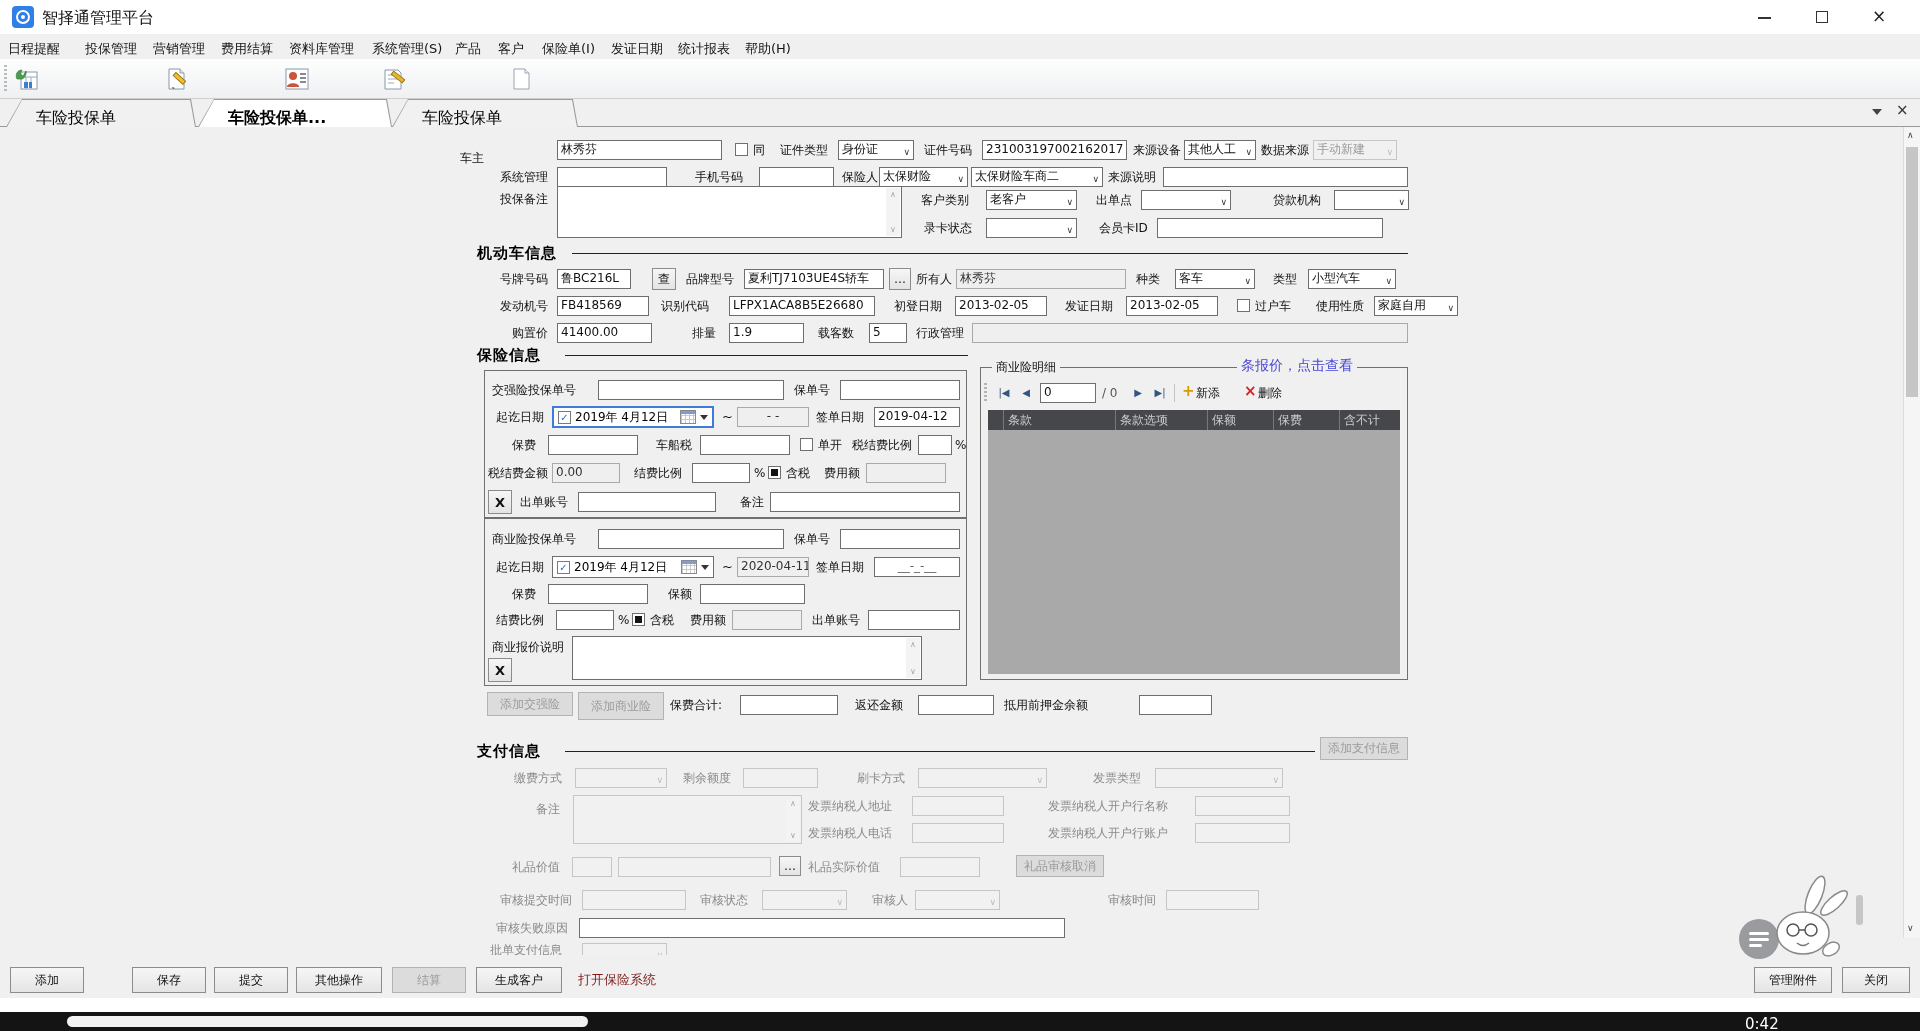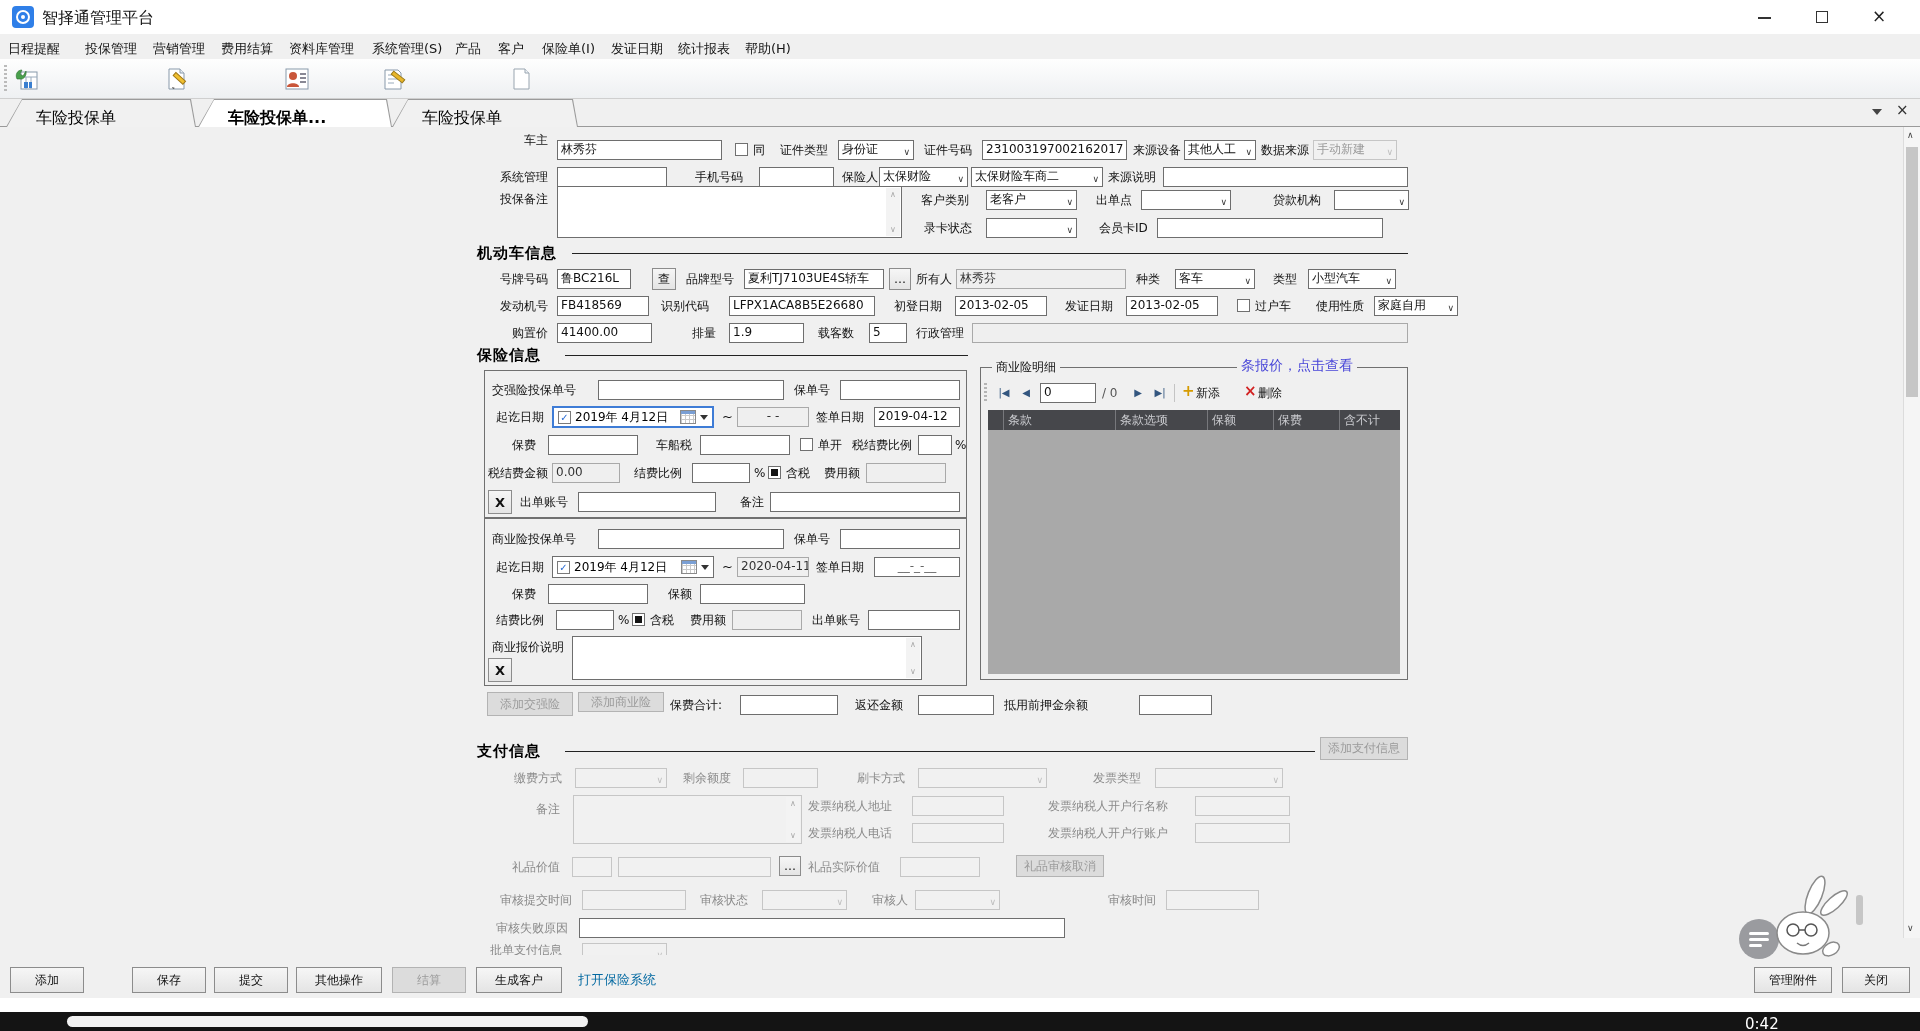--- a/index.html
+++ b/index.html
@@ -147,21 +147,21 @@
     <div class="bg"></div>
       <div class="fg"></div>
     <div class="tx">车险投保单...</div>
   </div>
   <div class="abs" style="left:1872px;top:10px;width:0;height:0;border-left:5px solid rgba(0,0,0,0);border-right:5px solid rgba(0,0,0,0);border-top:6px solid #444"></div>
   <div class="abs" style="left:1896px;top:2px;font-size:15px;color:#333">×</div>
 </div>
 
 <div class="abs" style="left:0;top:127px;width:1920px;height:871px;background:#f0f0f0">
 
-  <div class="lbl" style="left:460px;top:6px;width:88px;text-align:right">车主</div>
+  <div class="lbl" style="left:460px;top:24px;width:88px;">车主</div>
   <div class="inp" style="left:557px;top:13px;width:165px">林秀芬</div>
   <div class="cb" style="left:735px;top:16px"></div>
   <div class="lbl" style="left:753px;top:16px">同</div>
   <div class="lbl" style="left:780px;top:16px">证件类型</div>
   <div class="sel" style="left:838px;top:13px;width:76px">身份证</div>
   <div class="lbl" style="left:924px;top:16px">证件号码</div>
   <div class="inp" style="left:982px;top:13px;width:145px">231003197002162017</div>
   <div class="lbl" style="left:1133px;top:16px">来源设备</div>
   <div class="sel" style="left:1184px;top:13px;width:72px">其他人工</div>
   <div class="lbl" style="left:1261px;top:16px">数据来源</div>
@@ -346,21 +346,21 @@
       <div class="ghc" style="width:16px"></div>
       <div class="ghc" style="width:112px">条款</div>
       <div class="ghc" style="width:92px">条款选项</div>
       <div class="ghc" style="width:66px">保额</div>
       <div class="ghc" style="width:66px">保费</div>
       <div class="ghc" style="width:60px;border-right:none">含不计</div>
     </div>
   </div>
 
   <div class="btn dis" style="left:487px;top:565px;width:86px;height:24px">添加交强险</div>
-  <div class="btn dis" style="left:578px;top:565px;width:86px;height:20px">添加商业险</div>
+  <div class="btn dis" style="left:578px;top:565px;width:86px;height:28px">添加商业险</div>
   <div class="lbl" style="left:670px;top:571px">保费合计:</div>
   <div class="inp" style="left:740px;top:568px;width:98px"></div>
   <div class="lbl" style="left:855px;top:571px">返还金额</div>
   <div class="inp" style="left:918px;top:568px;width:76px"></div>
   <div class="lbl" style="left:1004px;top:571px">抵用前押金余额</div>
   <div class="inp" style="left:1139px;top:568px;width:73px"></div>
 
   <div class="sech" style="left:477px;top:615px">支付信息</div>
   <div class="secl" style="left:565px;top:624px;width:750px"></div>
   <div class="btn dis" style="left:1320px;top:610px;width:88px;height:23px">添加支付信息</div>
@@ -415,21 +415,21 @@
     <div class="lbl dis" style="left:10px;top:2px">批单支付信息</div>
     <div class="sel dis" style="left:102px;top:2px;width:85px"></div>
   </div>
 
   <div class="btn" style="left:10px;top:840px;width:74px;height:26px">添加</div>
   <div class="btn" style="left:132px;top:840px;width:74px;height:26px">保存</div>
   <div class="btn" style="left:214px;top:840px;width:74px;height:26px">提交</div>
   <div class="btn" style="left:296px;top:840px;width:86px;height:26px">其他操作</div>
   <div class="btn dis" style="left:392px;top:840px;width:74px;height:26px">结算</div>
   <div class="btn" style="left:476px;top:840px;width:86px;height:26px">生成客户</div>
-  <div class="lbl" style="left:578px;top:846px;font-size:13px;color:#0369a1">打开保险系统</div>
+  <div class="lbl" style="left:578px;top:846px;font-size:13px;color:#7f1d1d">打开保险系统</div>
   <div class="btn" style="left:1754px;top:840px;width:78px;height:26px">管理附件</div>
   <div class="btn" style="left:1842px;top:840px;width:68px;height:26px">关闭</div>
 
   <div class="abs" style="left:1735px;top:748px;width:120px;height:95px">
     <svg width="120" height="95" viewBox="0 0 120 95">
       <circle cx="24" cy="64" r="20" fill="#9a9b9f"></circle>
       <rect x="14" y="57" width="20" height="3" rx="1.5" fill="#fff"></rect>
       <rect x="14" y="63" width="20" height="3" rx="1.5" fill="#fff"></rect>
       <rect x="14" y="69" width="13" height="3" rx="1.5" fill="#fff"></rect>
       <ellipse cx="80" cy="20" rx="7" ry="20" fill="#fff" stroke="#8a8a8a" stroke-width="1.5" transform="rotate(22 80 20)"></ellipse>

